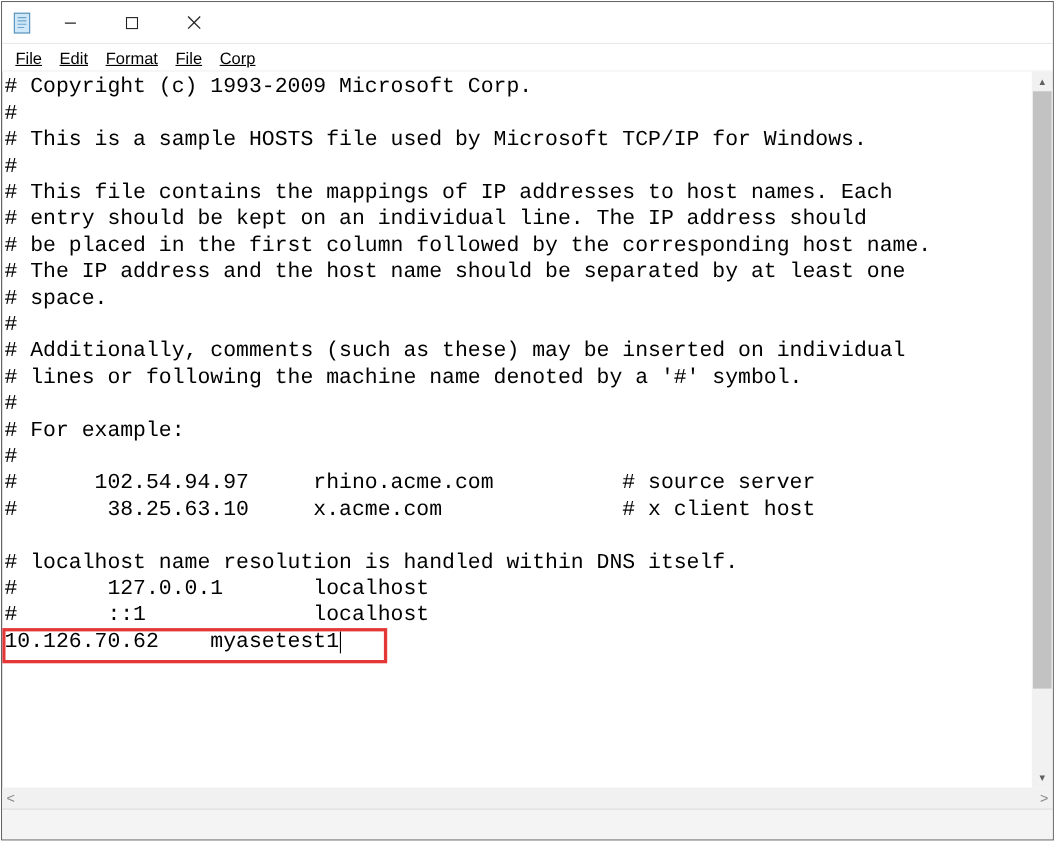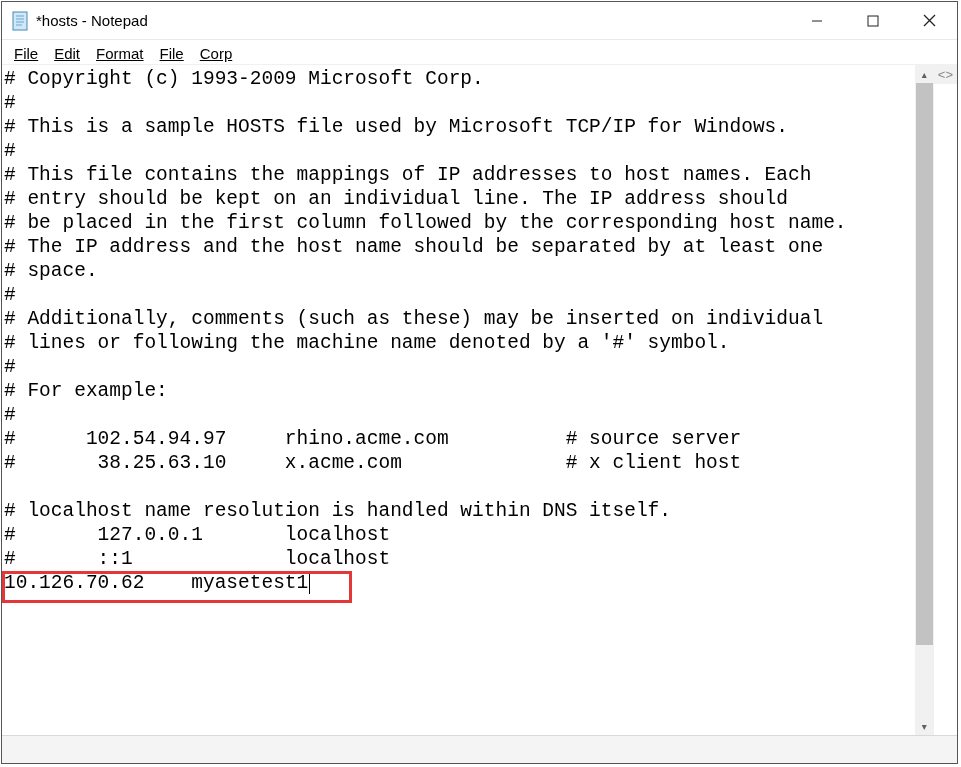--- a/index.html
+++ b/index.html
@@ -59,21 +59,21 @@
     text-decoration: underline;
   }
   .menuitem {
     padding: 2px 8px;
     cursor: pointer;
   }
   
   .editor-wrap {
     flex: 1;
     display: flex;
-    flex-direction: row;
+    flex-direction: column;
     min-height: 0;
   }
   .editor-body {
     flex: 1;
     display: flex;
     min-height: 0;
   }
   .editor {
     flex: 1;
     font-family: Consolas, "Courier New", monospace;
@@ -155,21 +155,20 @@
   <div class="titlebar">
     <span class="app-icon">
       <svg width="16" height="20" viewBox="0 0 16 20">
         <rect x="1" y="1" width="14" height="18" fill="#cfe8f9" stroke="#4a88b5" stroke-width="1"></rect>
         <line x1="4" y1="5" x2="12" y2="5" stroke="#6fa5c9" stroke-width="1"></line>
         <line x1="4" y1="8" x2="12" y2="8" stroke="#6fa5c9" stroke-width="1"></line>
         <line x1="4" y1="11" x2="12" y2="11" stroke="#6fa5c9" stroke-width="1"></line>
         <line x1="4" y1="14" x2="10" y2="14" stroke="#6fa5c9" stroke-width="1"></line>
       </svg>
     </span>
-    <span class="title">*hosts - Notepad</span>
     <div class="winbtns">
       <div class="winbtn">
         <svg width="12" height="12">
             <line x1="1" y1="6" x2="11" y2="6" stroke-width="1"></line>
           </svg>
       </div>
       <div class="winbtn">
         <svg width="12" height="12">
             <rect x="1" y="1" width="10" height="10" fill="none" stroke-width="1"></rect>
           </svg>

